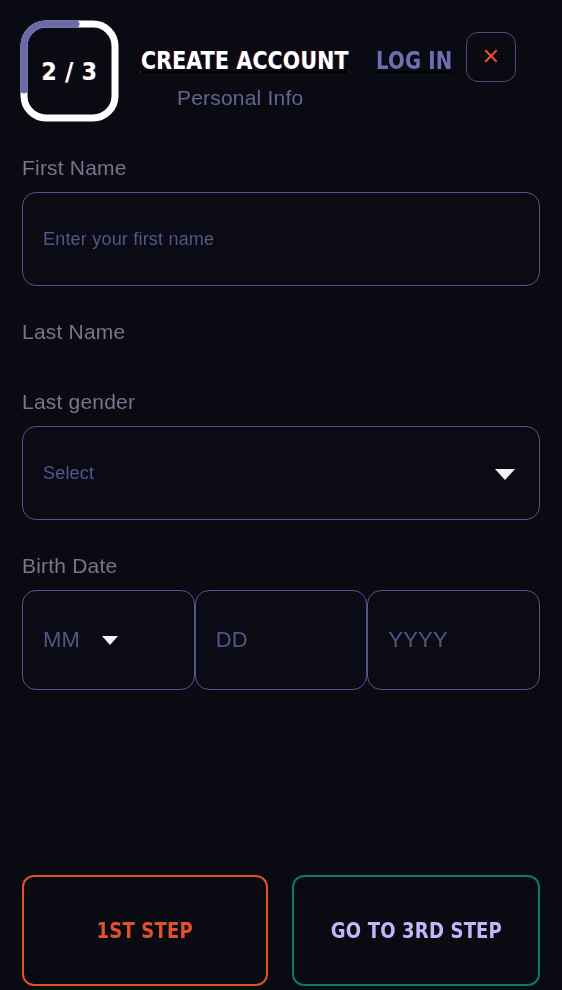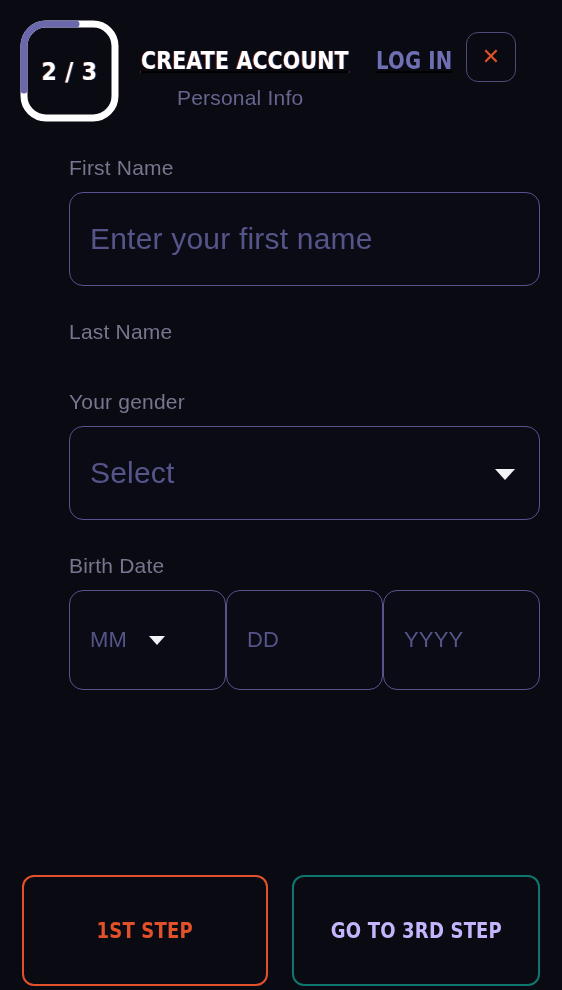--- a/index.html
+++ b/index.html
@@ -124,21 +124,20 @@
     color: #e2512a;
     font-family: "DejaVu Sans", sans-serif;
   }
 
   
   .form {
     position: absolute;
     left: 0;
     top: 156px;
     width: 562px;
-    padding-left: 47px;
   }
 
   .field { position: relative; }
 
   .field-label {
     font-size: 21px;
     color: #76768f;
     letter-spacing: 0.2px;
     margin-left: 22px;
     margin-bottom: 12px;
@@ -153,21 +152,21 @@
     border-radius: 14px;
     background: #0b0b15;
     display: flex;
     align-items: center;
     padding: 0 20px;
     cursor: text;
   }
   .control.select { cursor: pointer; }
 
   .control-text {
-    font-size: 30px;
+    font-size: 18px;
     color: #55558a;
     letter-spacing: 0.2px;
     user-select: none;
   }
 
   .caret {
     position: absolute;
     right: 24px;
     top: 50%;
     margin-top: -4px;
@@ -282,21 +281,21 @@
 
     <div class="gap-a"></div>
 
     <div class="field">
       <span class="field-label">Last Name</span>
     </div>
 
     <div class="gap-a"></div>
 
     <div class="field">
-      <span class="field-label">Your gender</span>
+      <span class="field-label">Last gender</span>
       <div class="control select">
         <span class="control-text">Select</span>
         <span class="caret"></span>
       </div>
     </div>
 
     <div class="gap-a"></div>
 
     <div class="field">
       <span class="field-label">Birth Date</span>

